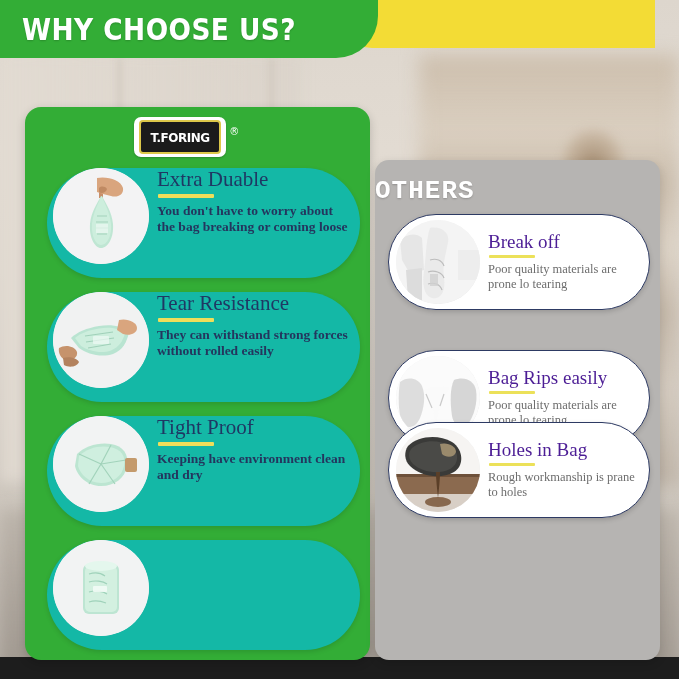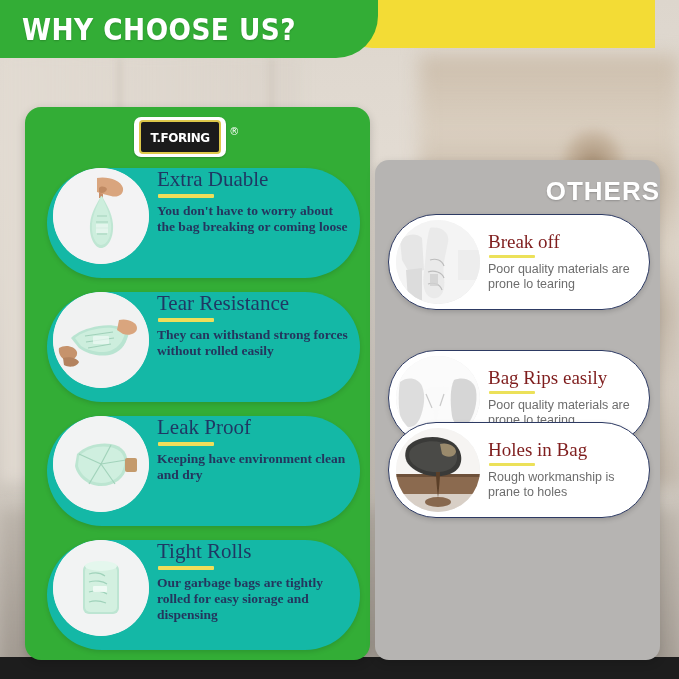--- a/index.html
+++ b/index.html
@@ -166,22 +166,22 @@
     font-size: 10px;
     color: #ffffff;
     margin-top: -12px;
   }
 
   
   .others-title {
     position: absolute;
     left: 375px; top: 176px;
     width: 285px;
-    text-align: right;
-    font-family: Liberation Sans, sans-serif;
+    text-align: left;
+    font-family: Liberation Mono, monospace;
     font-weight: bold;
     font-size: 26px;
     letter-spacing: 1px;
     color: #ffffff;
     text-shadow: 0 1px 2px rgba(0,0,0,0.2);
   }
 
   
   .card-ours {
     position: absolute;
@@ -254,32 +254,32 @@
     align-items: center;
   }
   .card-other.o1 { top: 214px; }
   .card-other.o2 { top: 318px; margin-top: 32px; }
   .card-other.o3 { top: 422px; }
   .card-other.o4 { top: 541px; }
 
   .other-h {
     font-family: "Liberation Serif", serif;
     font-size: 19px;
-    color: #7f1d1d;
+    color: #4c1d95;
     line-height: 1.1;
     white-space: nowrap;
   }
   .ul-y-s {
     width: 46px; height: 3.5px;
     background: #ece159;
     margin: 2px 0 4px 1px;
     border-radius: 1px;
   }
   .other-p {
-    font-family: Liberation Sans, sans-serif;
+    font-family: Liberation Serif, serif;
     font-size: 12.5px;
     color: #6d6d6d;
     line-height: 1.2;
   }
 
   
   .art { position: absolute; inset: 0; }
 </style>
 </head>
 <body>
@@ -358,41 +358,36 @@
     <div class="thumb">
       <svg class="art" viewBox="0 0 96 96">
         <ellipse cx="48" cy="48" rx="48" ry="48" fill="#f2f3f3"></ellipse>
         <path d="M24 38 C32 30 46 26 58 28 C70 30 76 38 74 50 C72 62 62 70 48 70 C34 70 24 60 22 50 Z" fill="#bce5d1"></path>
         <path d="M26 40 C34 32 46 29 57 31 C68 33 73 40 71 50 C69 60 60 67 48 67 C36 67 27 58 25 50 Z" fill="#cfefdf"></path>
         <path d="M48 48 L26 38 M48 48 L36 68 M48 48 L62 68 M48 48 L73 44 M48 48 L58 29" stroke="#a2d3bb" stroke-width="1.2"></path>
         <rect x="72" y="42" width="12" height="14" rx="2" fill="#c49a6c"></rect>
       </svg>
     </div>
     <div class="txt">
-      <div class="ours-h">Leak Proof</div>
+      <div class="ours-h">Tight Proof</div>
       <div class="ul-y"></div>
       <div class="ours-p">Keeping have environment clean and dry</div>
     </div>
   </div>
 
   <div class="card-ours c4">
     <div class="thumb">
       <svg class="art" viewBox="0 0 96 96">
         <ellipse cx="48" cy="48" rx="48" ry="48" fill="#f2f3f3"></ellipse>
         <rect x="30" y="24" width="36" height="50" rx="6" fill="#bde5d2"></rect>
         <rect x="32" y="26" width="32" height="46" rx="5" fill="#d3f0e0"></rect>
         <ellipse cx="48" cy="26" rx="16" ry="5" fill="#e4f7ed"></ellipse>
         <path d="M36 34 C42 32 48 33 52 36 M36 42 C42 40 50 41 54 44 M36 52 C42 50 50 51 54 54 M36 62 C42 60 48 61 53 63" stroke="#9fd2ba" stroke-width="1.1" fill="none"></path>
         <rect x="40" y="46" width="14" height="6" rx="1" fill="#f3fbf7" opacity="0.85"></rect>
       </svg>
-    </div>
-    <div class="txt">
-      <div class="ours-h">Tight Rolls</div>
-      <div class="ul-y"></div>
-      <div class="ours-p">Our garbage bags are tightly rolled for easy siorage and dispensing</div>
     </div>
   </div>
 
   <div class="card-other o1">
     <div class="thumb thumb-o">
       <svg class="art" viewBox="0 0 84 84">
         <ellipse cx="42" cy="42" rx="42" ry="42" fill="#f4f4f4"></ellipse>
         <path d="M4 20 C10 14 20 12 26 18 L28 50 L14 54 L6 40 Z" fill="#e6e6e6"></path>
         <path d="M10 50 L26 48 L26 80 L12 80 Z" fill="#dcdcdc"></path>
         <path d="M34 8 C44 6 54 12 52 22 C50 34 46 44 48 58 C50 72 44 80 36 78 C28 76 26 64 28 52 C30 38 30 20 34 8 Z" fill="#e9e9e9" opacity="0.95"></path>

